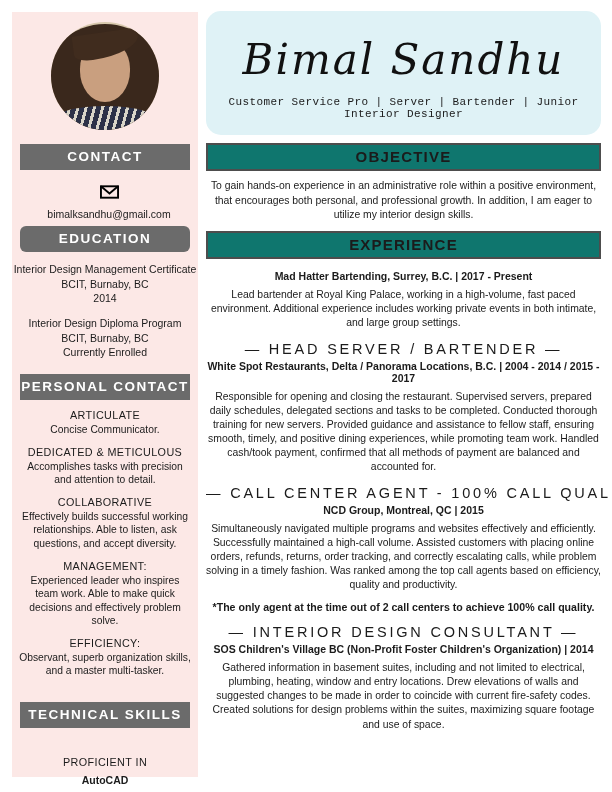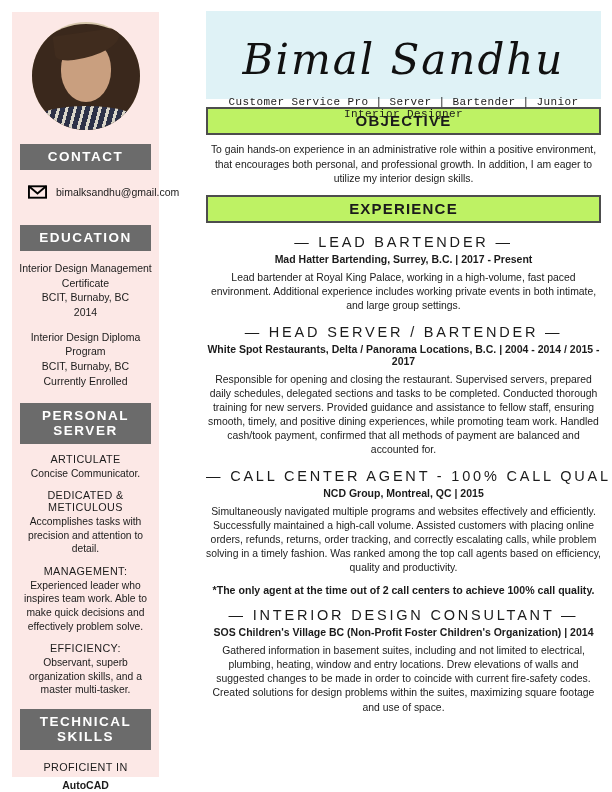--- a/index.html
+++ b/index.html
@@ -9,21 +9,21 @@
     font-family:"Liberation Sans", sans-serif;
     color:#1b1b1b;
     position:relative;
     overflow:hidden;
   }
   .page { position:relative; width:612px; height:792px; background:#ffffff; }
 
   
   .sidebar {
     position:absolute; left:12px; top:12px;
-    width:147px; height:765px;
+    width:186px; height:765px;
     background:#fce8e6;
   }
   .photo {
     width:108px; height:108px; border-radius:50%;
     margin:10px auto 0; position:relative; overflow:hidden;
     background:linear-gradient(180deg,#d8c9ae 0%,#cbb794 100%);
   }
   .photo .hair {
     position:absolute; left:-6px; top:2px; width:120px; height:112px;
     background:#3a281c; border-radius:50% 50% 46% 46%;
@@ -44,47 +44,47 @@
   }
   .side-bar-heading {
     margin:0 8px; background:#6b6b6b; color:#ffffff;
     text-align:center; font-weight:bold;
     font-size:13.5px; letter-spacing:1.5px;
     padding:5px 0 6px;
   }
   .contact-heading { margin-top:14px; }
   .email-row {
     display:flex; align-items:center; gap:9px;
-    padding:15px 8px 6px 16px; font-size:10.5px;
+    padding:15px 8px 6px 16px; font-size:10.5px;flex-direction:column;
   }
   .email-icon { flex:0 0 auto; display:block; }
-  .edu-heading { margin-top:20px; }
+  .edu-heading { margin-top:0;border-radius:6px; }
   .edu-entry { text-align:center; font-size:10.5px; line-height:1.4; margin-top:10px; }
   .skills-heading { margin-top:14px; }
   .skill { text-align:center; margin-top:9px; }
   .skill-title { font-size:10.8px; letter-spacing:0.4px; }
   .skill-desc { font-size:10.3px; line-height:1.32; margin-top:2px; padding:0 6px; }
-  .tech-heading { margin-top:12px; }
-  .tech-sub { text-align:center; font-size:10.8px; margin-top:11px; letter-spacing:0.4px; }
+  .tech-heading { margin-top:24px; }
+  .tech-sub { text-align:center; font-size:10.8px; margin-top:28px; letter-spacing:0.4px; }
   .tech-item { text-align:center; font-size:10.5px; line-height:1.5; }
   .tech-list { margin-top:5px;font-weight:bold; }
 
   
   .main { position:absolute; left:206px; top:11px; width:395px; }
   .header-blue {
-    height:88px; background:#dff2f6; text-align:center;
+    height:124px; background:#dff2f6; text-align:center;border-radius:15px;
   }
   .name {
     font-family:"DejaVu Serif", serif; font-style:italic;
     font-size:42px; padding-top:24px; letter-spacing:2px; color:#111;
   }
   .tagline { font-size:11px; margin-top:12px; letter-spacing:0.4px;font-family:Liberation Mono, monospace; }
 
   .section-box {
-    border:2px solid #4d4d4d; background:#bef264;
+    border:2px solid #4d4d4d; background:#0f766e;
     text-align:center; font-weight:bold;
     font-size:15px; letter-spacing:1.2px;
     padding:3px 0 4px; margin-top:8px;
   }
   .objective-text {
     text-align:center; font-size:10.4px; line-height:1.4;
     margin-top:8px; padding:0 2px;
   }
   .job { text-align:center; margin-top:11px; }
   .job-title { font-size:14.5px; letter-spacing:2.8px; font-weight:400; white-space:nowrap; }
@@ -122,29 +122,33 @@
       <div>Interior Design Management Certificate</div>
       <div>BCIT, Burnaby, BC</div>
       <div>2014</div>
     </div>
     <div class="edu-entry">
       <div>Interior Design Diploma Program</div>
       <div>BCIT, Burnaby, BC</div>
       <div>Currently Enrolled</div>
     </div>
 
-    <div class="side-bar-heading skills-heading">PERSONAL SERVER</div>
+    <div class="side-bar-heading skills-heading">PERSONAL CONTACT</div>
 
     <div class="skill">
       <div class="skill-title">ARTICULATE</div>
       <div class="skill-desc">Concise Communicator.</div>
     </div>
     <div class="skill">
       <div class="skill-title">DEDICATED &amp; METICULOUS</div>
       <div class="skill-desc">Accomplishes tasks with precision and attention to detail.</div>
+    </div>
+    <div class="skill">
+      <div class="skill-title">COLLABORATIVE</div>
+      <div class="skill-desc">Effectively builds successful working relationships. Able to listen, ask questions, and accept diversity.</div>
     </div>
     <div class="skill">
       <div class="skill-title">MANAGEMENT:</div>
       <div class="skill-desc">Experienced leader who inspires team work. Able to make quick decisions and effectively problem solve.</div>
     </div>
     <div class="skill">
       <div class="skill-title">EFFICIENCY:</div>
       <div class="skill-desc">Observant, superb organization skills, and a master multi-tasker.</div>
     </div>
 
@@ -165,21 +169,20 @@
       <div class="name">Bimal Sandhu</div>
       <div class="tagline">Customer Service Pro   |   Server   |   Bartender   |   Junior Interior Designer</div>
     </div>
 
     <div class="section-box">OBJECTIVE</div>
     <div class="objective-text">To gain hands-on experience in an administrative role within a positive environment, that encourages both personal, and professional growth.  In addition, I am eager to utilize my interior design skills.</div>
 
     <div class="section-box">EXPERIENCE</div>
 
     <div class="job">
-      <div class="job-title">—  LEAD BARTENDER  —</div>
       <div class="job-meta">Mad Hatter Bartending, Surrey, B.C.  |  2017 - Present</div>
       <div class="job-desc">Lead bartender at Royal King Palace, working in a high-volume, fast paced environment. Additional experience includes working private events in both intimate, and large group settings.</div>
     </div>
 
     <div class="job">
       <div class="job-title">—  HEAD SERVER / BARTENDER  —</div>
       <div class="job-meta">White Spot Restaurants, Delta / Panorama Locations, B.C.  |  2004 - 2014 / 2015 - 2017</div>
       <div class="job-desc">Responsible for opening and closing the restaurant. Supervised servers, prepared daily schedules, delegated sections and tasks to be completed. Conducted thorough training for new servers.  Provided guidance and assistance to fellow staff, ensuring smooth, timely, and positive dining experiences, while promoting team work.  Handled cash/took payment, confirmed that all methods of payment are balanced and accounted for.</div>
     </div>
 

